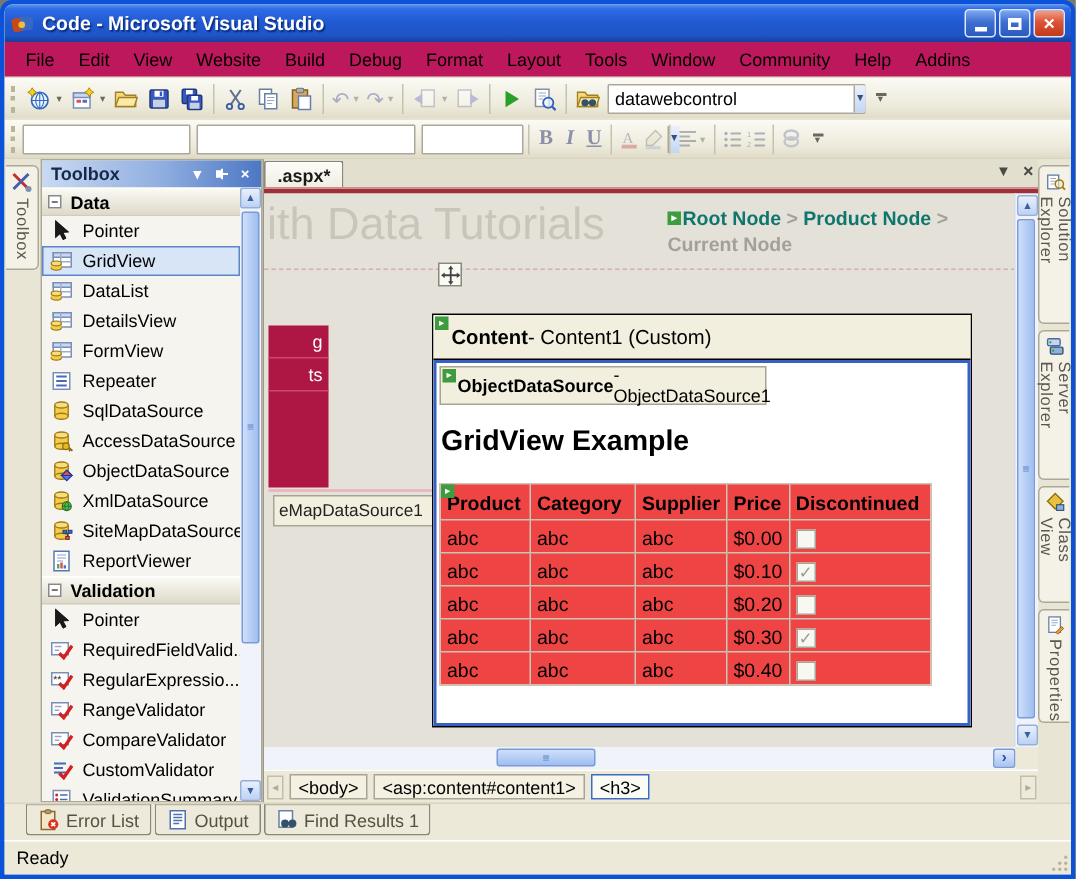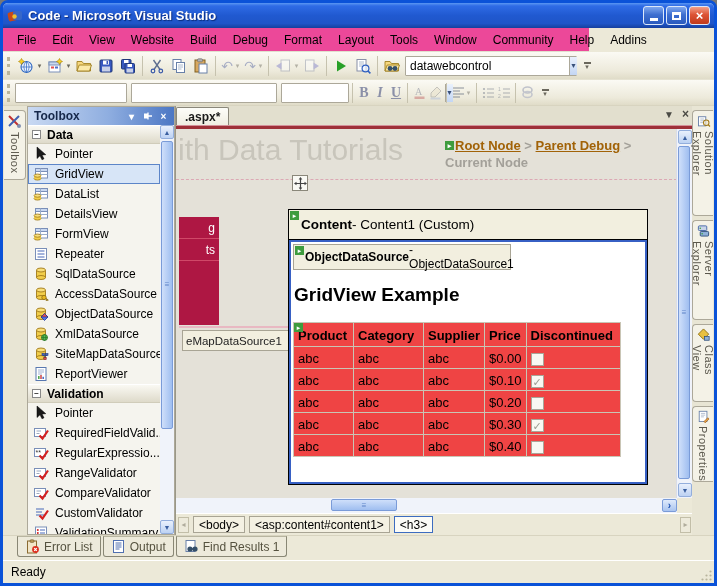--- a/index.html
+++ b/index.html
@@ -15,21 +15,21 @@
   .titletext{font-size:13px;font-weight:bold;text-shadow:1px 1px 1px #0A2B7A;margin-left:5px;flex:1;
     white-space:nowrap;overflow:hidden;}
   .winbtn{width:21px;height:19px;margin-left:2px;border:1px solid #DCE8FA;border-radius:3px;
     background:linear-gradient(180deg,#7FA8EF,#3E6FD0 45%,#2A5ABE);color:#fff;
     display:flex;align-items:center;justify-content:center;font-size:11px;font-weight:bold;line-height:1;}
   .winbtn.close{background:linear-gradient(180deg,#F2A088,#DD5335 45%,#C03A1C);font-size:13px;}
   .minglyph{display:block;width:8px;height:3px;background:#fff;margin-top:8px;}
   .maxglyph{display:block;width:9px;height:8px;border:2px solid #fff;border-top-width:3px;}
 
   
-  .menubar{position:absolute;left:0;top:25px;width:586px;height:24px;background:#ec4899;
+  .menubar{position:absolute;left:0;top:25px;width:713px;height:24px;background:#be185d;
     display:flex;align-items:center;padding:0 6px;font-size:12px;color:#000;border-bottom:1px solid #E2DFCE;}
   .menuitem{padding:3px 8px;white-space:nowrap;}
 
   
   .tbrow{position:absolute;left:0;width:711px;background:linear-gradient(180deg,#FBFAF4,#EDEADB 70%,#E0DCC8);
     display:flex;align-items:center;padding:0 2px;}
   .tb1{top:49px;height:28px;border-bottom:1px solid #E6E3D2;}
   .tb2{top:77px;height:26px;border-bottom:1px solid #D8D4C0;}
   .grip{width:4px;height:18px;border-left:3px dotted #B9B59B;margin:0 4px 0 2px;}
   .tbtn{width:22px;height:22px;display:flex;align-items:center;justify-content:center;border-radius:2px;}
@@ -86,21 +86,21 @@
   .tabstrip{position:absolute;left:0;top:0;width:517px;height:19px;background:#E2DFCE;display:flex;align-items:flex-end;}
   .doc-tab{height:18px;background:linear-gradient(180deg,#FDFDF9,#F0EEE2);border:1px solid #8A877A;border-bottom:none;
     border-radius:2px 2px 0 0;padding:0 8px;display:flex;align-items:center;font-size:12px;font-weight:bold;color:#1A1A1A;}
   .strip-btns{position:absolute;right:4px;top:1px;display:flex;align-items:center;color:#4A4A44;}
   .strip-btns span{margin-left:8px;font-size:10px;}
   .redline{position:absolute;left:0;top:19px;width:517px;height:4px;background:#9E3038;border-top:1px solid #D4909A;}
   .surface{position:absolute;left:0;top:23px;width:501px;height:369px;background:#E4E1D8;overflow:hidden;}
 
   .banner{position:absolute;left:2px;top:4px;font-size:30px;color:#C8C5BB;white-space:nowrap;letter-spacing:0px;}
   .crumbs{position:absolute;left:269px;top:8px;width:228px;font-size:13px;font-weight:bold;line-height:17px;color:#A3A099;}
-  .crumblink{color:#a16207;text-decoration:underline;}
+  .crumblink{color:#0f766e;}
   .dashline{position:absolute;left:0;top:50px;width:501px;border-top:1px dashed #DCA8B4;}
   .rednav{position:absolute;left:3px;top:88px;width:40px;height:108px;background:#AE1743;color:#fff;font-size:12px;}
   .rednav .seg{height:22px;display:flex;align-items:center;justify-content:flex-end;padding-right:4px;border-bottom:1px solid #D04868;}
   .pinkline{position:absolute;left:3px;top:197px;width:125px;height:2px;background:#E8B8C2;}
   .sitemapbox{position:absolute;left:6px;top:201px;width:120px;height:21px;background:#F2EFDF;border:1px solid #A8A494;
     font-size:11.5px;color:#222;display:flex;align-items:center;padding-left:3px;white-space:nowrap;overflow:hidden;}
   .movehandle{position:absolute;left:116px;top:46px;width:16px;height:16px;background:#FAFAF5;border:1px solid #8A877A;
     display:flex;align-items:center;justify-content:center;}
 
   .contentbox{position:absolute;left:112px;top:80px;width:360px;height:276px;border:1px solid #000;background:#fff;}
@@ -622,21 +622,21 @@
           <span style="font-size:12px;font-weight:bold">×</span>
         </div>
       </div>
       <div class="redline"></div>
 
       <div class="surface">
         <div class="banner">ith Data Tutorials</div>
         <div class="crumbs">
           <span class="glyph" style="position:static;display:inline-block;margin-right:1px">▸</span><span class="crumblink">Root Node</span>
           <span>&gt;</span>
-          <span class="crumblink">Parent Debug</span>
+          <span class="crumblink">Product Node</span>
           <span>&gt;</span>
           <span>Current Node</span>
         </div>
         <div class="dashline"></div>
 
         <div class="rednav">
           <div class="seg">
               <span>g</span>
             </div>
           <div class="seg">

